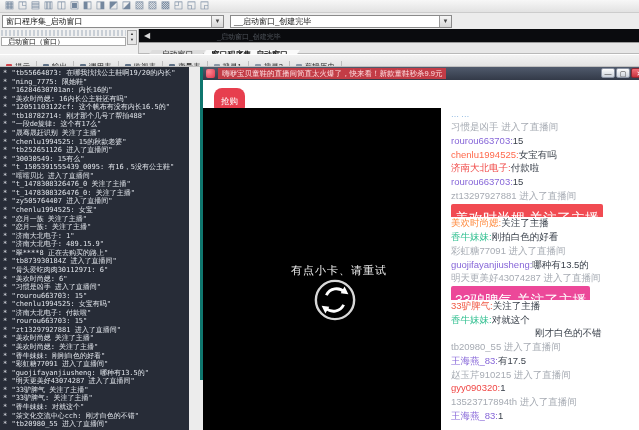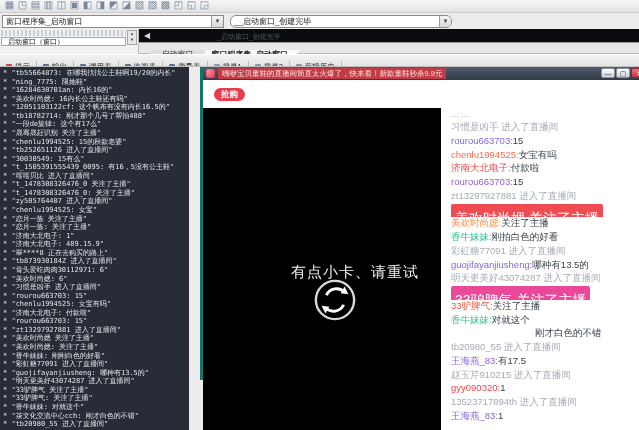--- a/index.html
+++ b/index.html
@@ -64,26 +64,26 @@
            background:radial-gradient(circle at 30% 30%,#ff8a95,#e0344a);}
   #tb-banner{position:absolute;left:15px;top:1px;height:11px;max-width:330px;background:#c23c46;color:#ffdfe1;
              font-size:7.5px;line-height:11px;padding:0 4px;white-space:nowrap;overflow:hidden;}
   #winbtns{position:absolute;right:2px;top:1px;display:flex;gap:1px;}
   .wbtn{width:14px;height:10px;font-size:7px;line-height:9px;text-align:center;border-radius:2px;
         background:linear-gradient(#fdfdfd,#ccd2db);border:1px solid #8b93a3;box-sizing:border-box;color:#333;}
   .wbtn.close{width:17px;background:linear-gradient(#f2707a,#c8323e);color:#fff;border-color:#8d2630;}
 
   #product-row{position:absolute;left:0;top:13px;width:100%;height:28px;background:#ffffff;}
   #promo-badge{position:absolute;left:11px;top:8px;height:13px;background:#e73e4e;color:#fff;
-               font-size:8.5px;line-height:13px;padding:0 7px;border-radius:8px;font-weight:bold;}
+               font-size:8.5px;line-height:13px;padding:7px 7px;border-radius:8px;}
   #product-title{position:absolute;left:46px;top:0;line-height:28px;font-size:12px;color:#3c3c3c;white-space:nowrap;}
 
   #content{position:absolute;left:0;top:41px;width:100%;height:322px;}
   #video{position:absolute;left:0;top:0;width:238px;height:322px;background:#000;}
-  #video-status{position:absolute;left:88px;top:155px;font-size:15px;color:#f0f0f0;letter-spacing:1px;}
+  #video-status{position:absolute;left:88px;top:155px;font-size:11px;color:#f0f0f0;letter-spacing:1px;}
   #spinner{position:absolute;left:110px;top:170px;width:44px;height:44px;}
 
   #chat{position:absolute;left:238px;top:0;width:202px;height:322px;background:#ffffff;overflow:hidden;padding-top:3px;box-sizing:border-box;}
   .chatline{height:13.75px;font-size:9.5px;white-space:nowrap;overflow:hidden;display:flex;align-items:flex-start;padding-left:10px;}
   .chatline.clipped{height:10px;color:#8fb9e0;font-size:8px;align-items:flex-end;}
   .sys{color:#a6abb3;}
   .usr{font-weight:normal;}
   .msg{color:#3a414b;}
   .fbadge{color:#ffffff;font-size:14px;line-height:12px;padding:8px 4px;border-radius:2px;}
 
@@ -94,21 +94,21 @@
 </head>
 <body>
 
 <div id="toolbar" class="abs"><span class="tbico">▦</span><span class="tbico">◳</span><span class="tbico">▤</span><span class="tbico">▥</span><span class="tbico">◫</span><span class="tbico">▣</span><span class="tbico">◧</span><span class="tbico">◨</span><span class="tbico">◩</span><span class="tbico">◪</span><span class="tbico">▧</span><span class="tbico">▨</span><span class="tbico">▩</span><span class="tbico">◰</span><span class="tbico">◱</span><span class="tbico">◲</span></div>
 
 <div id="combo-row" class="abs">
   <div class="combo" style="left:2px;width:222px;">
     <span>窗口程序集_启动窗口</span>
     <span class="arrow">▼</span>
   </div>
-  <div class="combo" style="left:230px;width:222px;border-radius:6px;">
+  <div class="combo" style="left:230px;width:222px;">
     <span>__启动窗口_创建完毕</span>
     <span class="arrow">▼</span>
   </div>
 </div>
 
 <div id="left-panel" class="abs">
   <div id="lp-header"></div>
   <div id="lp-spinner">
     <div>▲</div>
     <div>▼</div>

